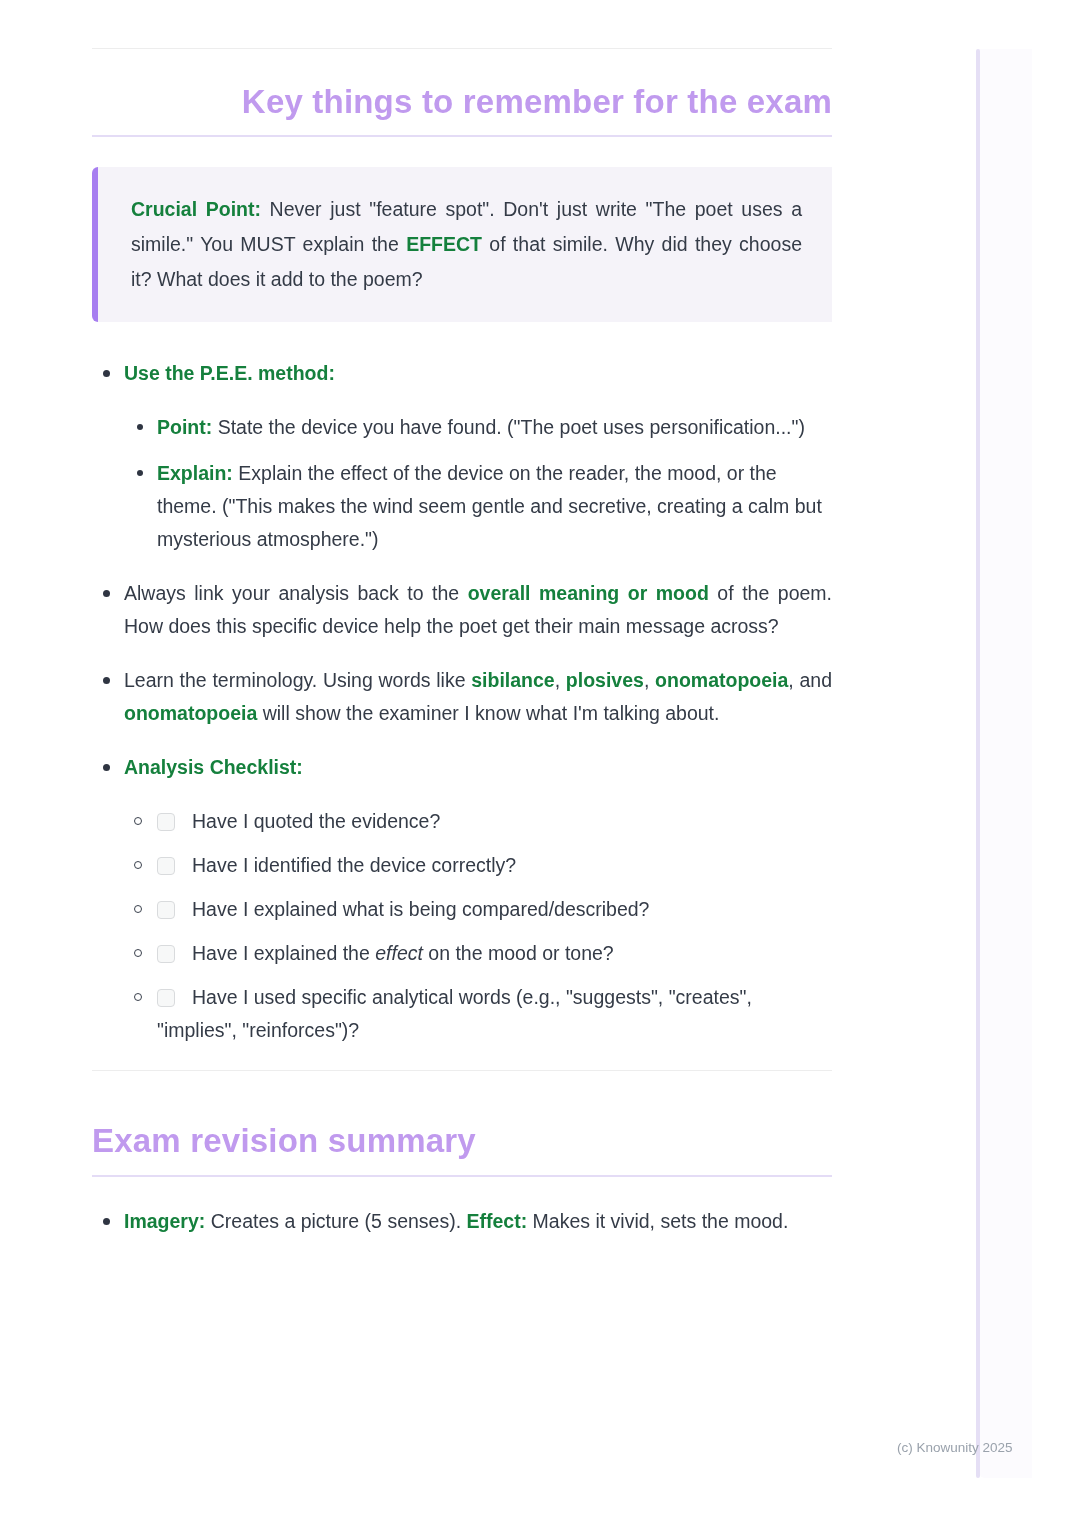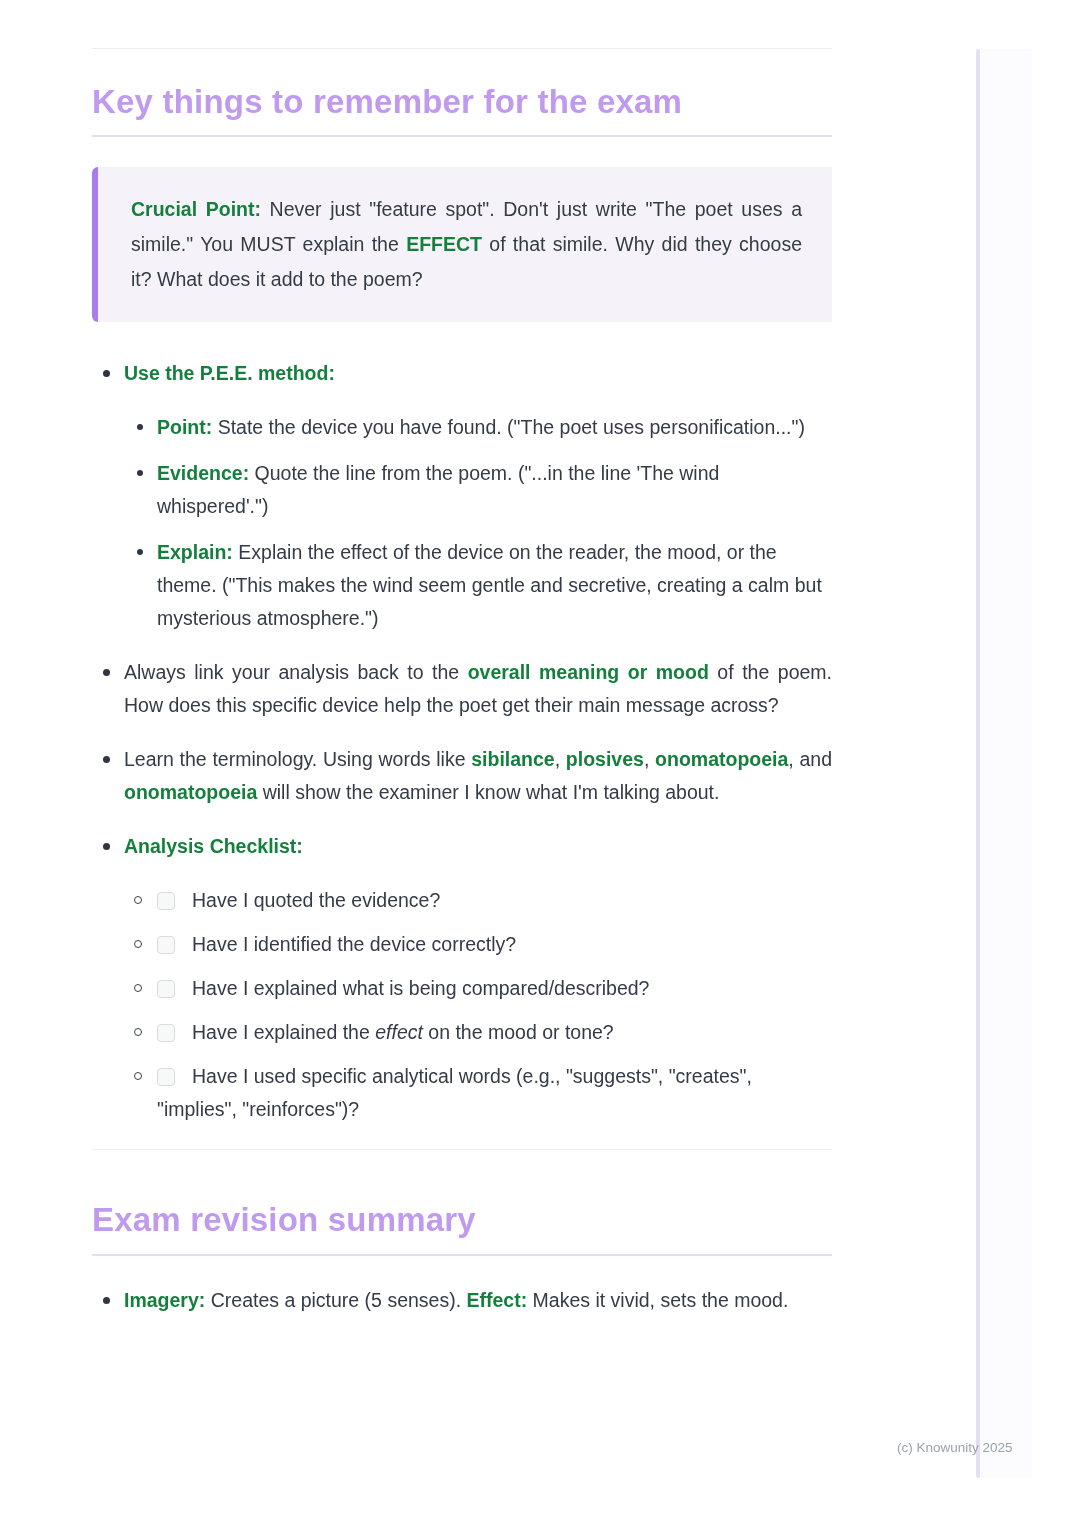--- a/index.html
+++ b/index.html
@@ -35,21 +35,21 @@
     border:none;
   }
   .hr-top{margin-top:48px;}
   h1,h2{
     color:var(--heading-purple);
     font-size:33px;
     font-weight:700;
     line-height:1.25;
     letter-spacing:0.2px;
   }
-  .h1{margin-top:32px;}
+  .h1{margin-top:32px;text-align:right;}
   .heading-underline{
     height:2px;
     background:var(--underline-lavender);
     margin-top:13px;
   }
   .callout{
     margin-top:30px;
     background:var(--callout-bg);
     border-left:6px solid var(--callout-bar);
     border-top-left-radius:6px;
@@ -173,24 +173,20 @@
     <li class="li">
       <span class="dot"></span>
       <span><span class="b">Use the P.E.E. method:</span></span>
       <ul class="sublist">
         <li class="subli">
           <span class="dot"></span>
           <span><span class="b">Point:</span><span> State the device you have found. ("The poet uses personification...")</span></span>
         </li>
         <li class="subli">
           <span class="dot"></span>
-          <span><span class="b">Evidence:</span><span> Quote the line from the poem. ("...in the line 'The wind whispered'.")</span></span>
-        </li>
-        <li class="subli">
-          <span class="dot"></span>
           <span><span class="b">Explain:</span><span> Explain the effect of the device on the reader, the mood, or the theme. ("This makes the wind seem gentle and secretive, creating a calm but mysterious atmosphere.")</span></span>
         </li>
       </ul>
     </li>
 
     <li class="li justify">
       <span class="dot"></span>
       <span><span>Always link your analysis back to the </span><span class="b">overall meaning or mood</span><span> of the poem. How does this specific device help the poet get their main message across?</span></span>
     </li>
 

